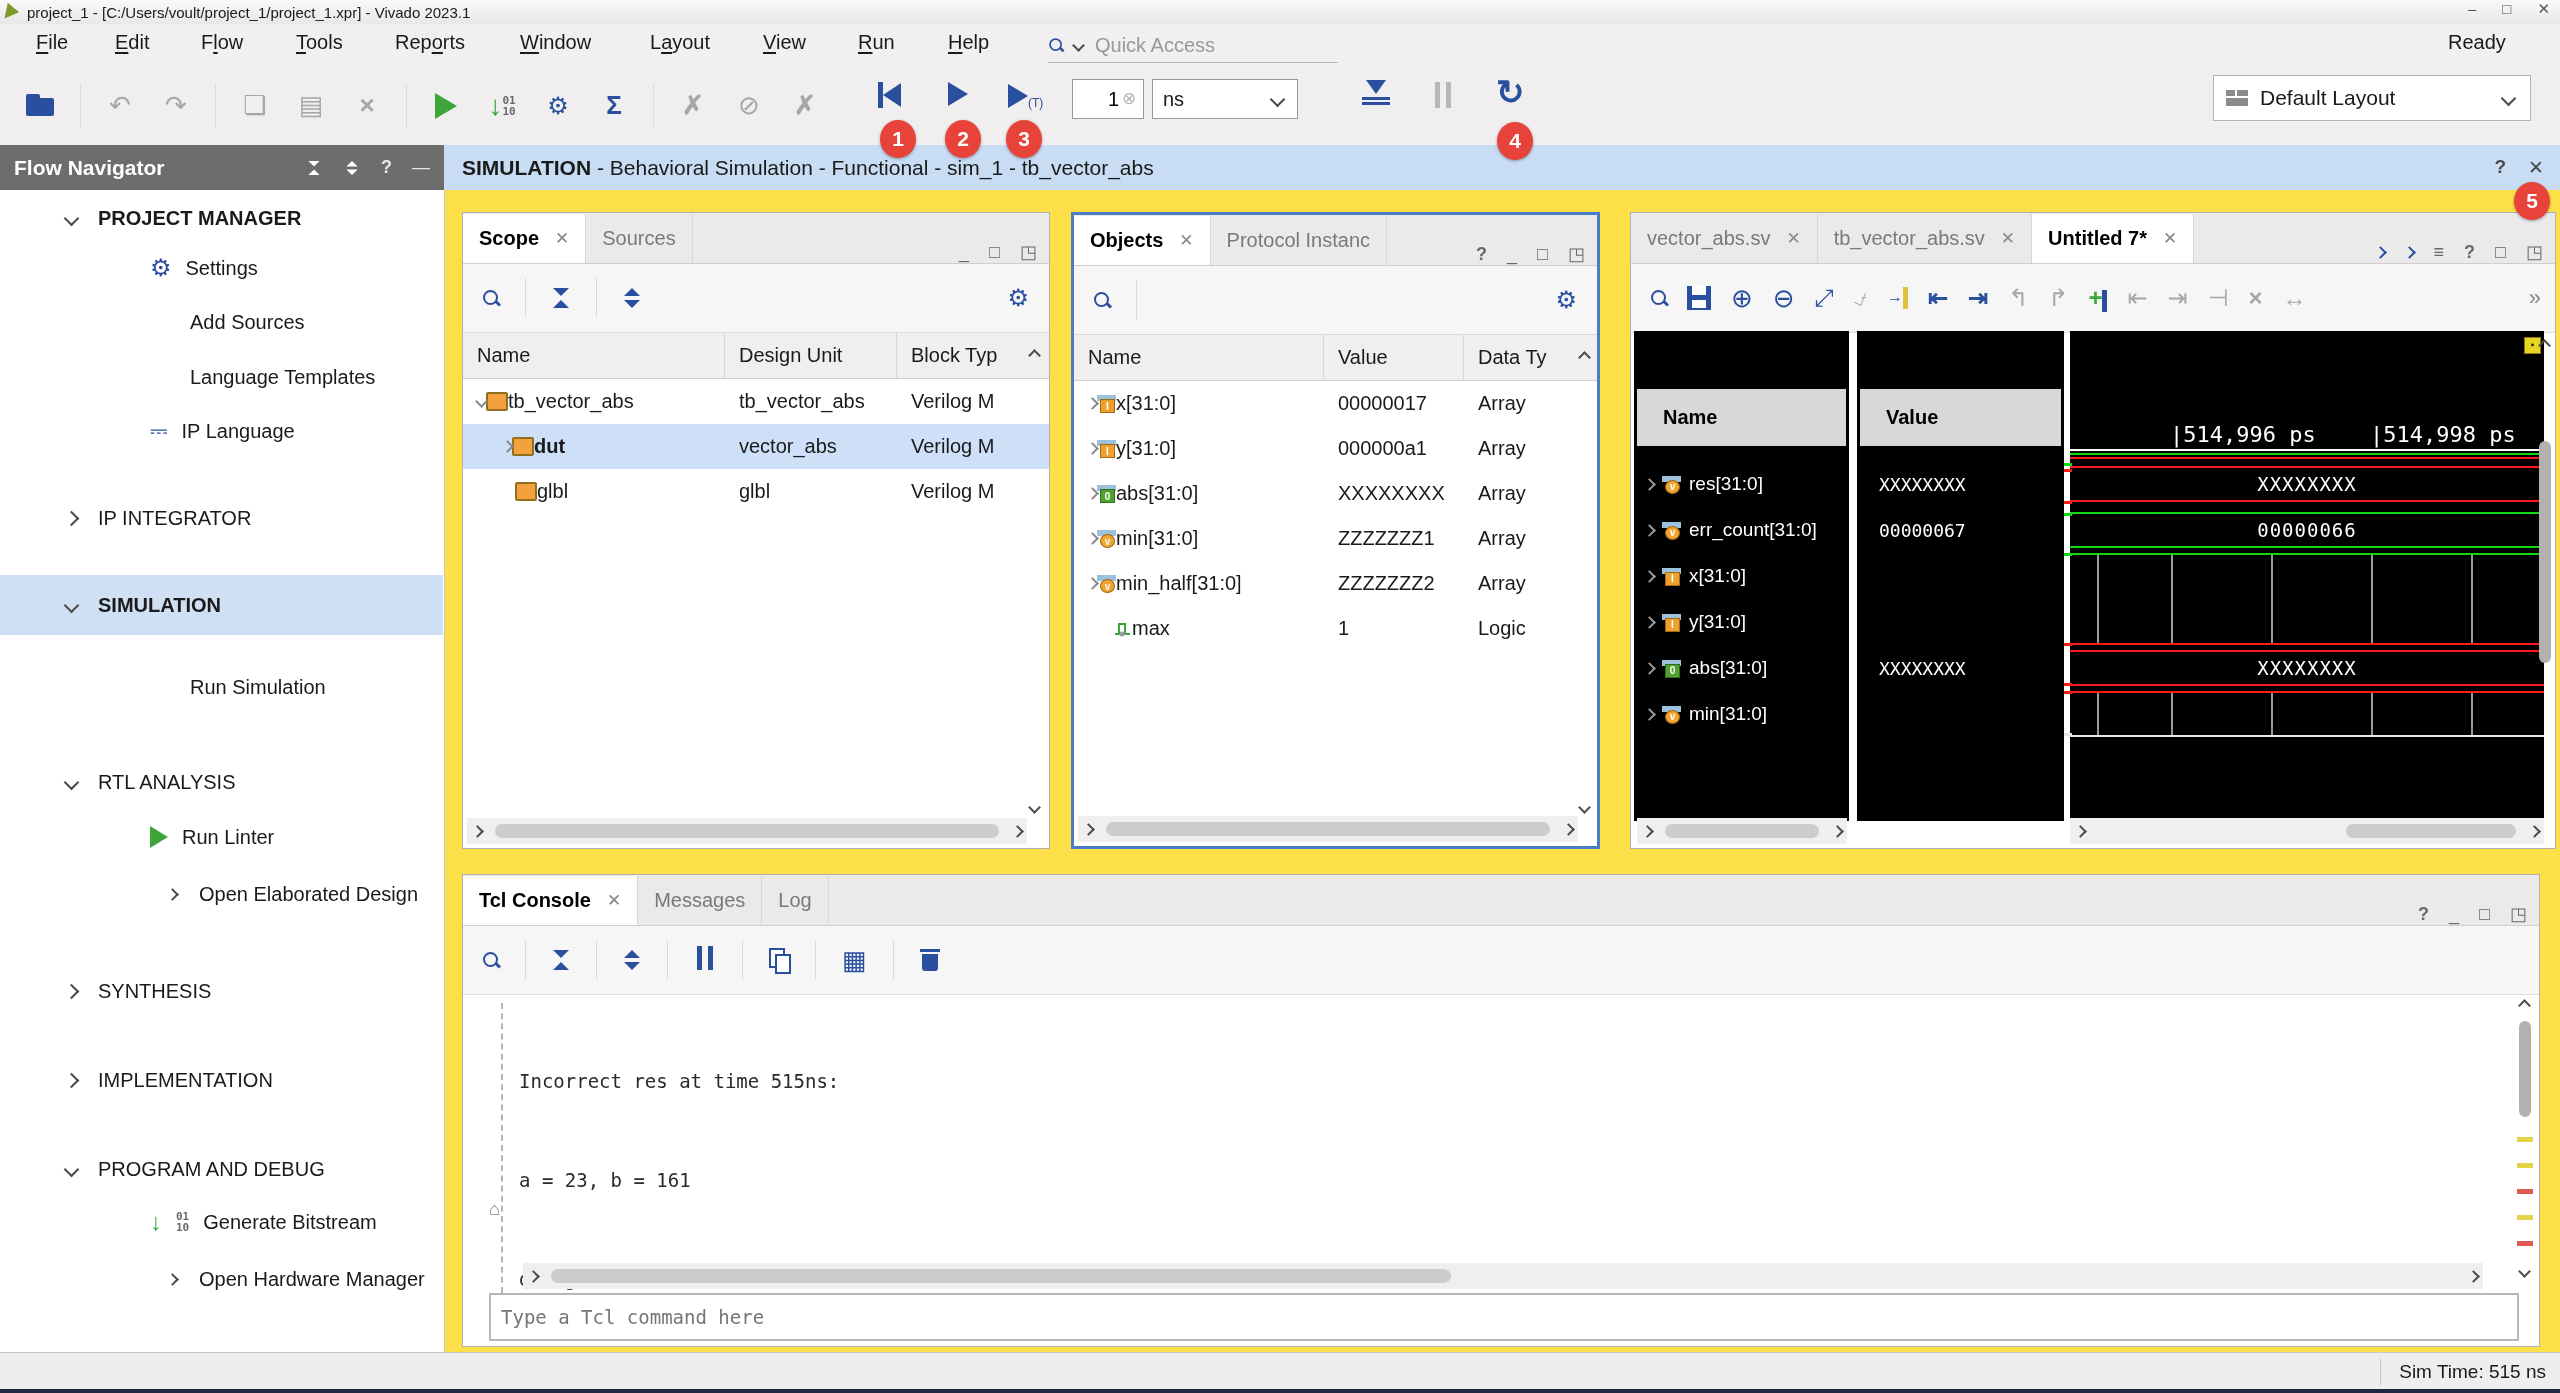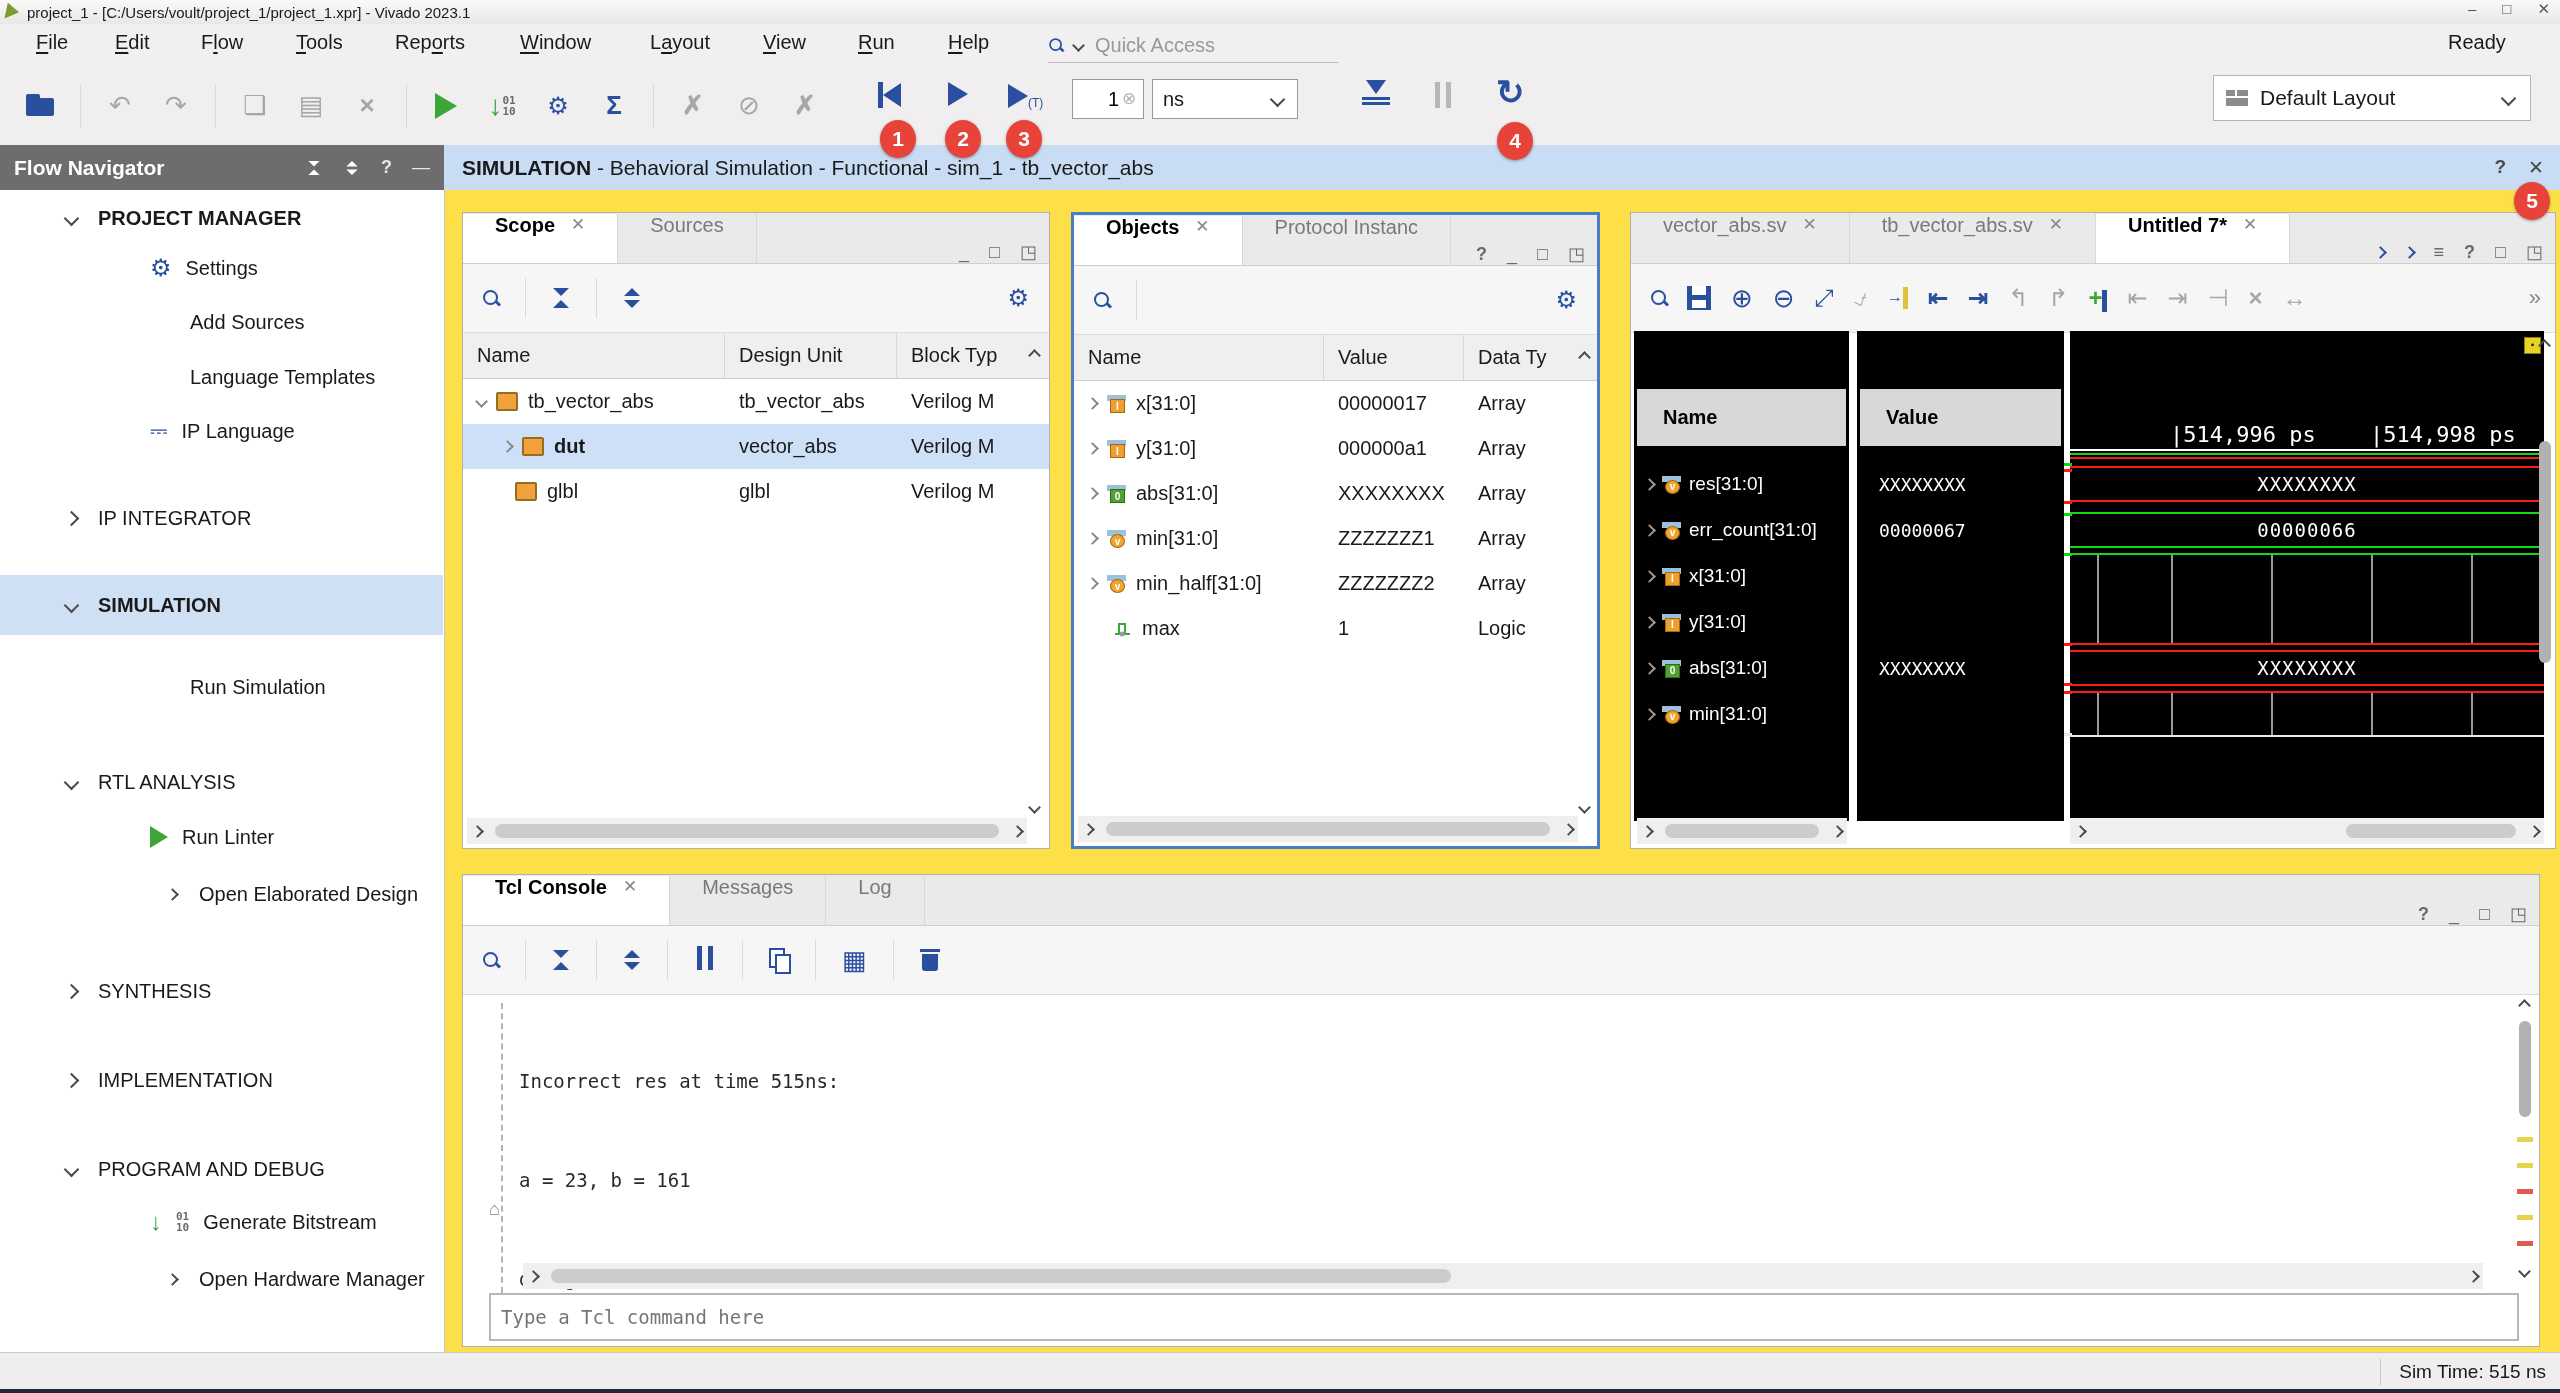--- a/index.html
+++ b/index.html
@@ -50,42 +50,42 @@
   .sb-chev{margin-left:58px;width:26px;display:flex;justify-content:center;}
   .sb-ind1{margin-left:160px;}
   .gear{color:#2a4f9e;font-size:24px;}
   
   .simheader{left:444px;top:145px;width:2116px;height:45px;background:#c8dcf4;display:flex;align-items:center;font-size:21px;padding-left:18px;box-sizing:border-box;}
   .simheader b{font-weight:bold;}
   .sh-icons{margin-left:auto;margin-right:16px;display:flex;gap:22px;color:#4a4a4a;font-size:19px;}
   
   .panel{position:absolute;background:#fff;border:1px solid #b2b0b1;box-sizing:border-box;}
   .tabbar{height:50px;background:#ebeaeb;display:flex;align-items:flex-end;border-bottom:1px solid #d0cecf;}
-  .tab{height:49px;display:flex;align-items:flex-start;padding:0 32px;font-size:20px;color:#7a787a;gap:16px;border-right:1px solid #d8d6d7;}
+  .tab{height:49px;display:flex;align-items:center;padding:0 16px;font-size:20px;color:#7a787a;gap:16px;border-right:1px solid #d8d6d7;}
   .tab.active{background:#fff;color:#000;font-weight:bold;}
   .tab .x{font-size:17px;color:#8a888a;font-weight:normal;}
   .tab-icons{margin-left:auto;display:flex;gap:20px;margin-right:12px;color:#6a686a;font-size:18px;align-items:center;}
   .ptoolbar{height:68px;display:flex;align-items:center;gap:26px;padding-left:20px;border-bottom:1px solid #dddbdc;background:#f7f6f7;}
   .ptoolbar .gearend{margin-left:auto;margin-right:20px;}
   .ptb-sep{width:1px;height:40px;background:#dcdadb;}
   
   .ic-search{position:relative;width:16px;height:16px;display:inline-block;}
   .ic-search:before{content:"";position:absolute;left:0;top:0;width:11px;height:11px;border:2.5px solid #2a4f9e;border-radius:50%;}
   .ic-search:after{content:"";position:absolute;left:12px;top:12px;width:6px;height:2.5px;background:#2a4f9e;transform:rotate(45deg);}
   
   .ic-coll,.ic-exp{position:relative;width:18px;height:20px;display:inline-block;}
   .t-up{width:0;height:0;border-left:8px solid transparent;border-right:8px solid transparent;border-bottom:8px solid #2a4f9e;position:absolute;left:1px;}
   .t-dn{width:0;height:0;border-left:8px solid transparent;border-right:8px solid transparent;border-top:8px solid #2a4f9e;position:absolute;left:1px;}
   .ic-coll .t-dn{top:0;} .ic-coll .t-up{bottom:0;}
   .ic-exp .t-up{top:0;} .ic-exp .t-dn{bottom:0;}
   
   .thead{display:flex;background:#f0eff0;border-bottom:1px solid #d0cecf;font-size:20px;align-items:center;height:45px;}
   .thead>div{padding-left:14px;border-right:1px solid #d8d6d7;box-sizing:border-box;height:45px;display:flex;align-items:center;}
   .trow{display:flex;font-size:20px;height:45px;align-items:center;}
-  .trow>div{padding-left:14px;box-sizing:border-box;display:flex;align-items:center;gap:10px;height:45px;}
+  .trow>div{padding-left:14px;box-sizing:border-box;display:flex;align-items:center;gap:0;height:45px;}
   .rowsel{background:#cde0f7;}
   .chip{display:inline-block;width:18px;height:15px;background:#f2a13c;border:2px solid #90701f;border-radius:2px;}
   
   .sig{position:relative;display:inline-block;width:19px;height:17px;flex:none;}
   .sig:before{content:"";position:absolute;left:0;top:0;width:19px;height:6px;background:#9cc1df;}
   .sig .bx{position:absolute;left:3px;top:4px;width:13px;height:12px;font-size:10px;font-weight:bold;color:#fff;display:flex;align-items:center;justify-content:center;}
   .sig.in .bx{background:#ee9f2e;border:1px solid #a26a14;}
   .sig.out .bx{background:#53a032;border:1px solid #2e6e17;}
   .sig.int .bx{background:#f0a52e;border-radius:50%;border:1px solid #a26a14;}
   .maxic{display:inline-block;width:18px;height:16px;flex:none;}

